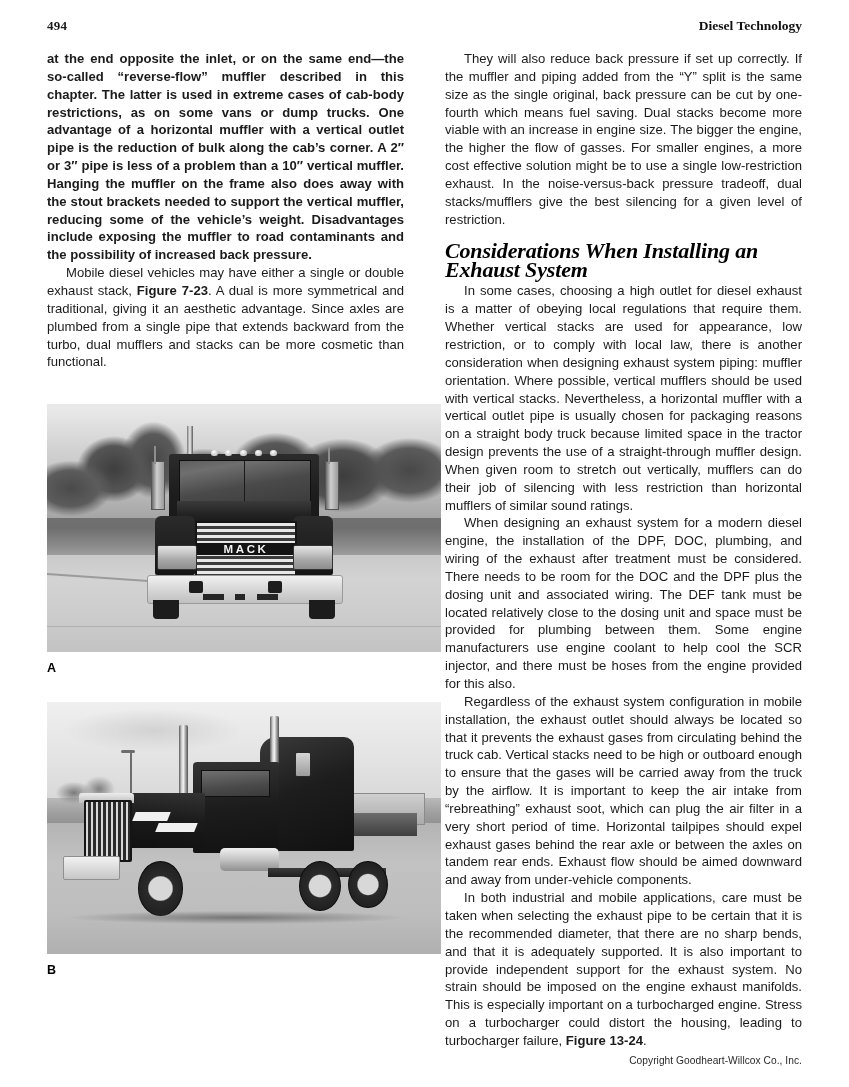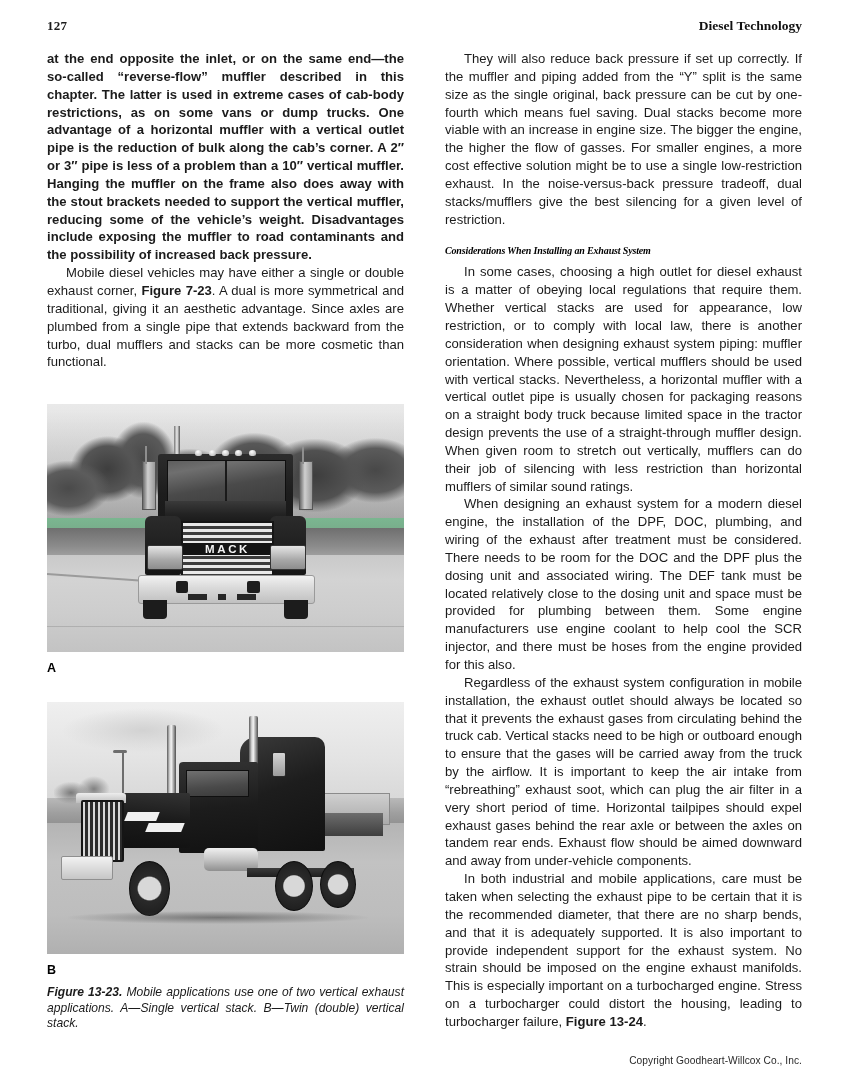--- a/index.html
+++ b/index.html
@@ -75,21 +75,21 @@
   }
   .col p.indent { text-indent: 19px; }
   .col p.noindent { text-indent: 0; font-weight: bold; }
 
   .col p b, .col p strong { font-weight: bold; }
 
   h2.section-head {
     font-family: "Liberation Serif", "DejaVu Serif", serif;
     font-weight: bold;
     font-style: italic;
-    font-size: 10px;
+    font-size: 22px;
     line-height: 19px;
     margin: 13px 0 3px 0;
     text-align: left;
     letter-spacing: -0.15px;
     color: #000;
   }
   h3.sub-head {
     font-family: "Liberation Serif", "DejaVu Serif", serif;
     font-weight: bold;
     font-style: italic;
@@ -102,23 +102,23 @@
   }
 
   
   .figure-block {
     position: absolute;
     left: 47px;
     width: 357px;
   }
   .photo {
     position: relative;
-    width: 357px;
+    width: 394px;
     overflow: hidden;
-    background: #86efac;
+    background: #737373;
   }
   .photo-label {
     font-family: "Liberation Sans", "DejaVu Sans", sans-serif;
     font-weight: bold;
     font-size: 12.5px;
     line-height: 13px;
     color: #000;
   }
 
   .caption {
@@ -386,27 +386,27 @@
     position:absolute; left: 6%; bottom: 12%; width: 84%; height: 5%;
     background: radial-gradient(ellipse at center, rgba(60,60,60,.55) 0%, rgba(60,60,60,0) 72%);
   }
 </style>
 </head>
 <body>
 
 <div class="page">
 
   <div class="running-head">
-    <span class="folio">127</span>
+    <span class="folio">494</span>
     <span class="book-title">Diesel Technology</span>
   </div>
 
   <div class="col col-left">
     <p class="noindent">at the end opposite the inlet, or on the same end—the so-called “reverse-flow” muffler described in this chapter. The latter is used in extreme cases of cab-body restrictions, as on some vans or dump trucks. One advantage of a horizontal muffler with a vertical outlet pipe is the reduction of bulk along the cab’s corner. A 2″ or 3″ pipe is less of a problem than a 10″ vertical muffler. Hanging the muffler on the frame also does away with the stout brackets needed to support the vertical muffler, reducing some of the vehicle’s weight. Disadvantages include exposing the muffler to road contaminants and the possibility of increased back pressure.</p>
-    <p class="indent"><span>Mobile diesel vehicles may have either a single or double exhaust corner, </span><b>Figure 7-23</b><span>. A dual is more symmetrical and traditional, giving it an aesthetic advantage. Since axles are plumbed from a single pipe that extends backward from the turbo, dual mufflers and stacks can be more cosmetic than functional.</span></p>
+    <p class="indent"><span>Mobile diesel vehicles may have either a single or double exhaust stack, </span><b>Figure 7-23</b><span>. A dual is more symmetrical and traditional, giving it an aesthetic advantage. Since axles are plumbed from a single pipe that extends backward from the turbo, dual mufflers and stacks can be more cosmetic than functional.</span></p>
   </div>
 
   <div class="figure-block" style="top:404px;">
     <div class="photo" id="photoA">
       <div class="skyA"></div>
       <div class="treesA"></div>
       <div class="grassA"></div>
       <div class="roadA"></div>
 
       <div class="mack-stack"></div>
@@ -467,23 +467,20 @@
       <div class="pb-tank"></div>
       <div class="pb-frame"></div>
       <div class="pb-wheel-f"></div>
       <div class="pb-wheel-m"></div>
       <div class="pb-wheel-b"></div>
       <div class="pb-shadow"></div>
     </div>
     <div class="photo-label" style="margin-top:10px;">B</div>
   </div>
 
-  <div class="caption" style="top:985px;">
-    <b>Figure 13-23.</b><span> Mobile applications use one of two vertical exhaust applications. A—Single vertical stack. B—Twin (double) vertical stack.</span>
-  </div>
 
   <div class="col col-right">
     <p class="indent">They will also reduce back pressure if set up correctly. If the muffler and piping added from the “Y” split is the same size as the single original, back pressure can be cut by one-fourth which means fuel saving. Dual stacks become more viable with an increase in engine size. The bigger the engine, the higher the flow of gasses. For smaller engines, a more cost effective solution might be to use a single low-restriction exhaust. In the noise-versus-back pressure tradeoff, dual stacks/mufflers give the best silencing for a given level of restriction.</p>
 
     <h2 class="section-head">Considerations When Installing an Exhaust System</h2>
 
     <p class="indent">In some cases, choosing a high outlet for diesel exhaust is a matter of obeying local regulations that require them. Whether vertical stacks are used for appearance, low restriction, or to comply with local law, there is another consideration when designing exhaust system piping: muffler orientation. Where possible, vertical mufflers should be used with vertical stacks. Nevertheless, a horizontal muffler with a vertical outlet pipe is usually chosen for packaging reasons on a straight body truck because limited space in the tractor design prevents the use of a straight-through muffler design. When given room to stretch out vertically, mufflers can do their job of silencing with less restriction than horizontal mufflers of similar sound ratings.</p>
     <p class="indent">When designing an exhaust system for a modern diesel engine, the installation of the DPF, DOC, plumbing, and wiring of the exhaust after treatment must be considered. There needs to be room for the DOC and the DPF plus the dosing unit and associated wiring. The DEF tank must be located relatively close to the dosing unit and space must be provided for plumbing between them. Some engine manufacturers use engine coolant to help cool the SCR injector, and there must be hoses from the engine provided for this also.</p>
     <p class="indent">Regardless of the exhaust system configuration in mobile installation, the exhaust outlet should always be located so that it prevents the exhaust gases from circulating behind the truck cab. Vertical stacks need to be high or outboard enough to ensure that the gases will be carried away from the truck by the airflow. It is important to keep the air intake from “rebreathing” exhaust soot, which can plug the air filter in a very short period of time. Horizontal tailpipes should expel exhaust gases behind the rear axle or between the axles on tandem rear ends. Exhaust flow should be aimed downward and away from under-vehicle components.</p>
 

